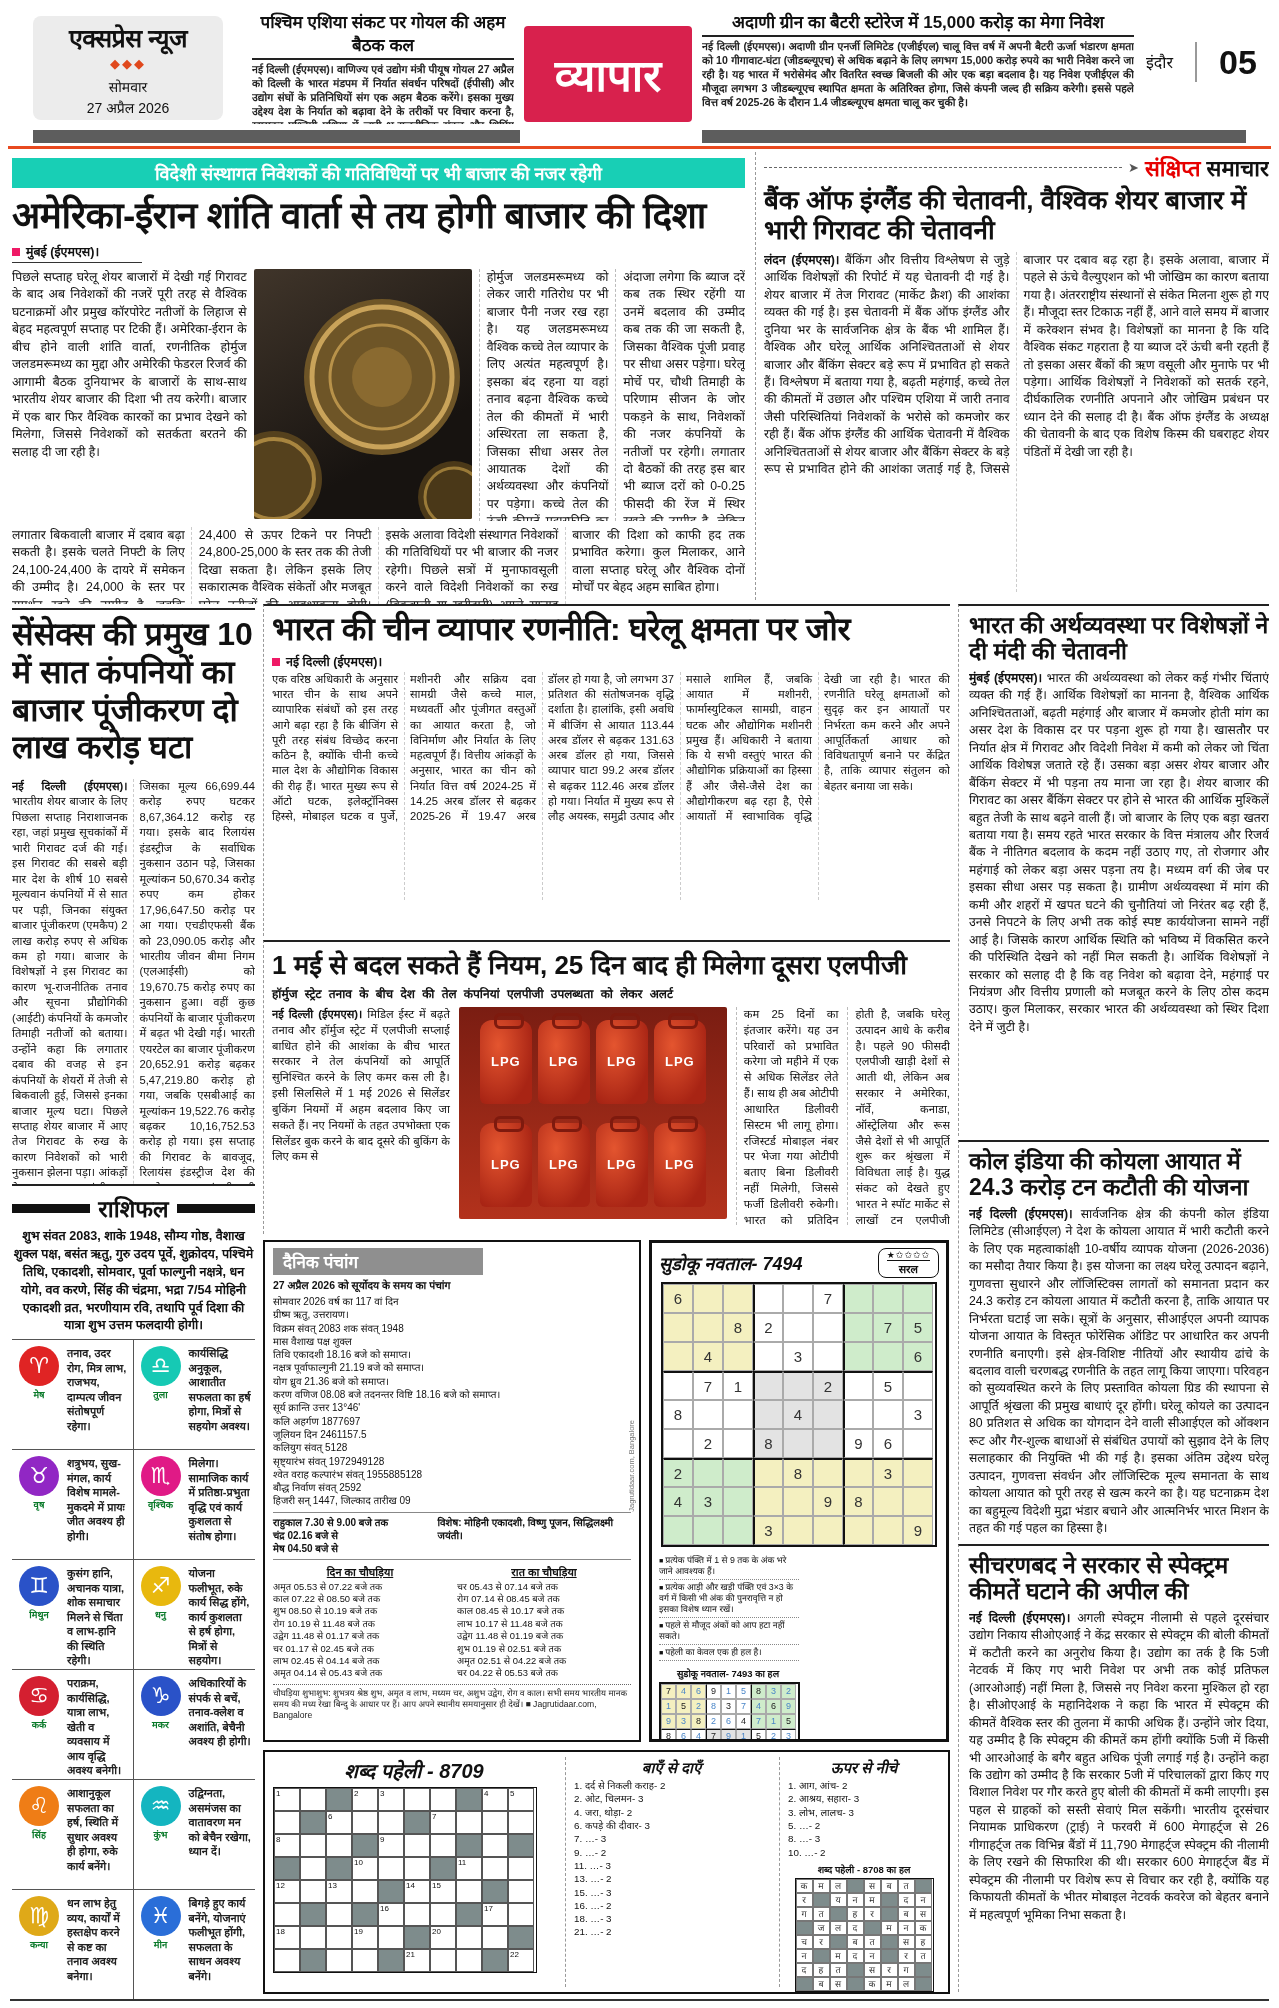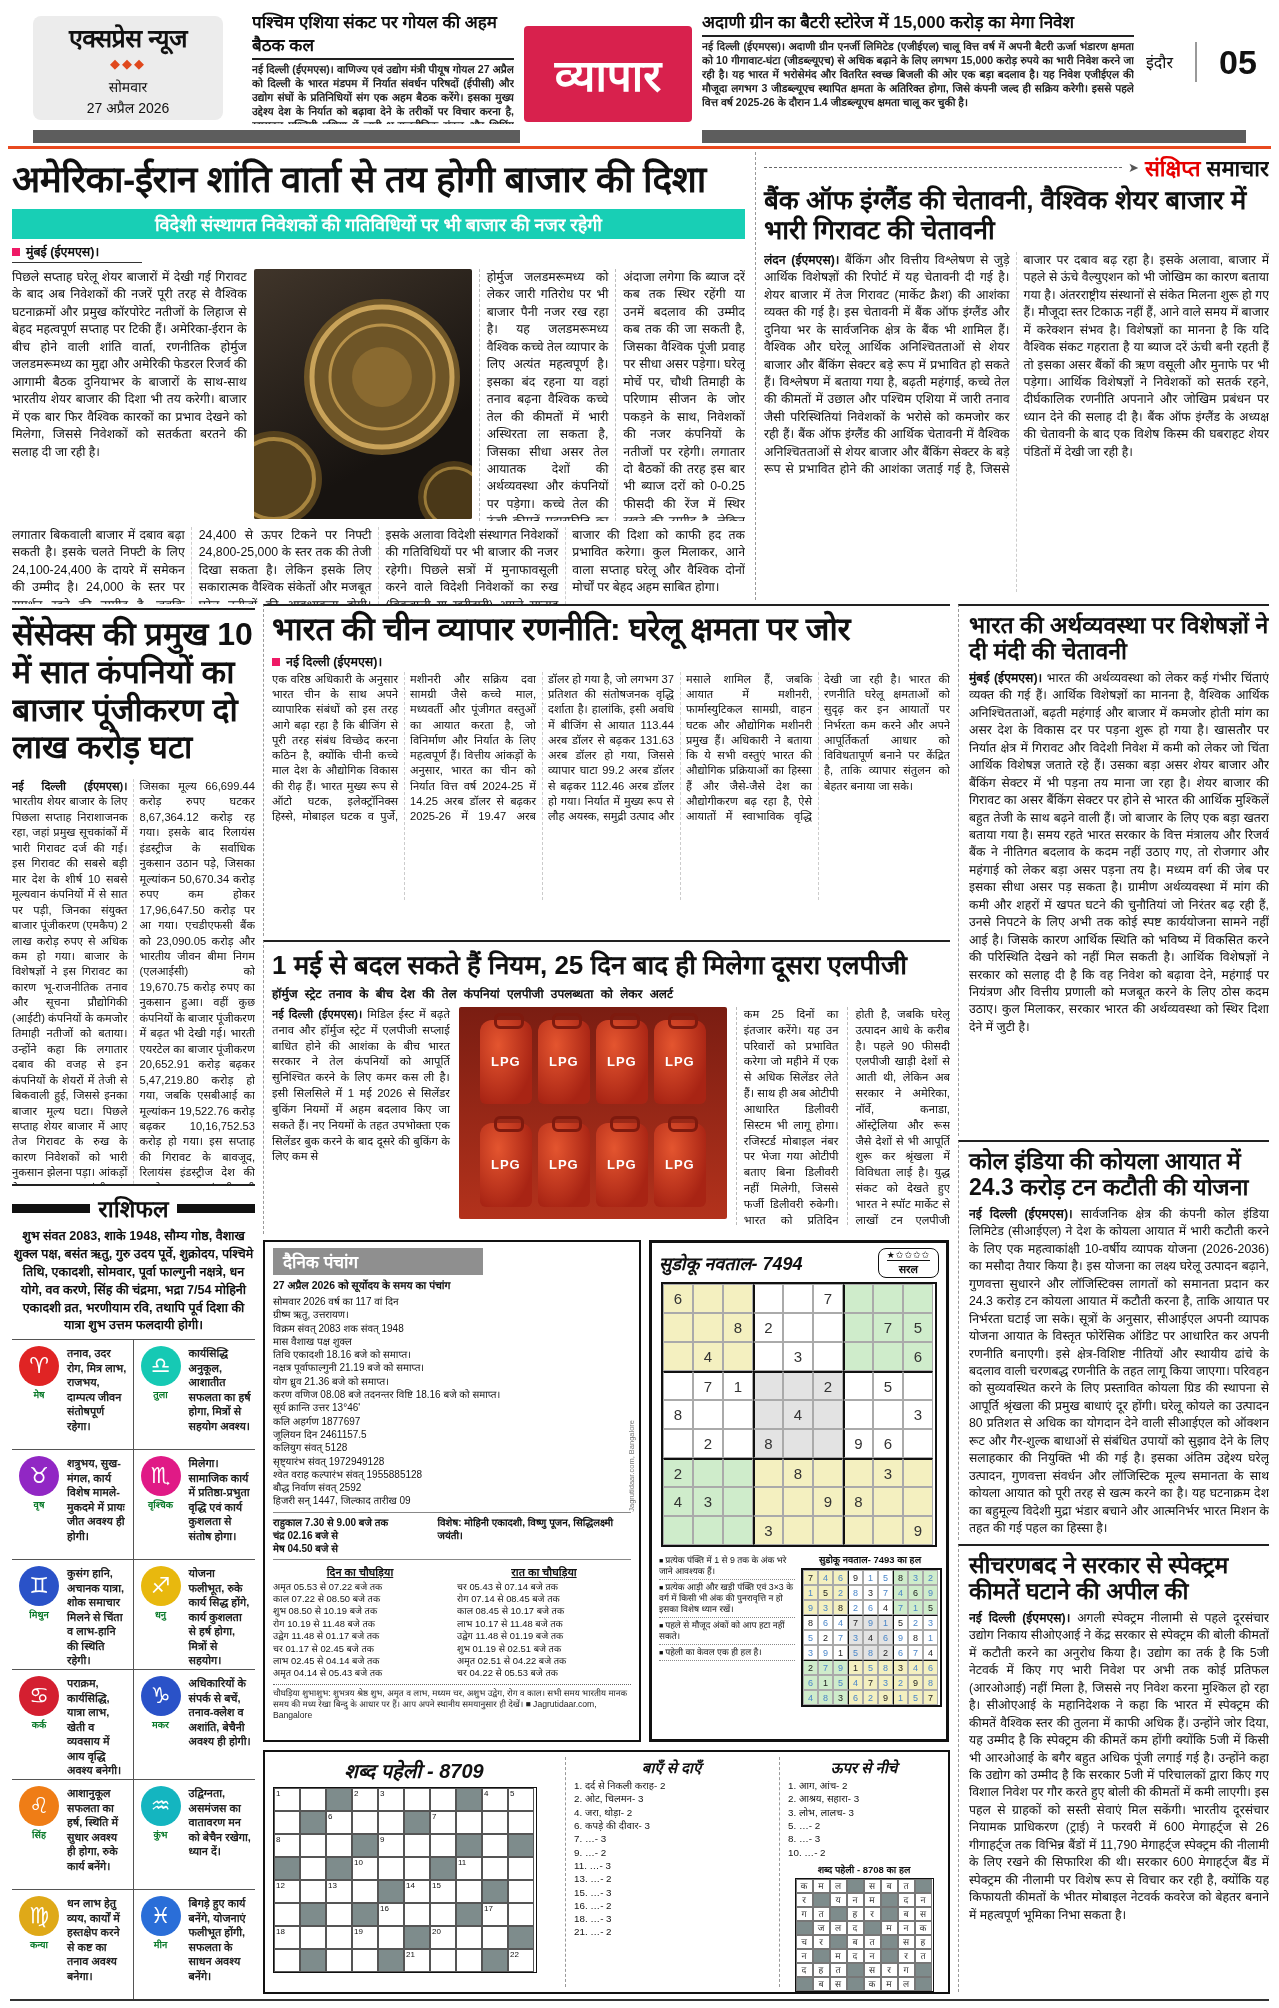--- a/index.html
+++ b/index.html
@@ -8,21 +8,21 @@
   .abs{position:absolute;}
   .jt{text-align:justify;}
   
   #logo-box{left:33px;top:16px;width:190px;height:104px;background:#ececec;border-radius:8px;
             display:flex;flex-direction:column;align-items:center;justify-content:center;gap:2px;}
   #logo-title{font-size:25px;font-weight:bold;letter-spacing:-.5px;}
   #logo-orn{color:#e0481c;font-size:13px;letter-spacing:2px;}
   #logo-day{font-size:14px;margin-top:4px;}
   #logo-date{font-size:14px;}
   .brief{overflow:hidden;}
-  .brief-hl{font-size:17px;font-weight:bold;border-bottom:2px solid #222;padding-bottom:2px;margin-bottom:3px;}
+  .brief-hl{font-size:17px;font-weight:bold;border-bottom:2px solid #222;padding-bottom:2px;margin-bottom:3px;text-align:center;}
   .brief-bd{font-size:10.6px;line-height:1.32;font-weight:bold;color:#222;text-align:justify;}
   #brief1{left:252px;top:10px;width:262px;height:114px;}
   #brief2{left:702px;top:10px;width:432px;height:114px;}
   #vyapar{left:524px;top:26px;width:168px;height:96px;display:flex;align-items:center;justify-content:center;border-radius:4px;text-align:center;}
   #vyapar span{color:#fff;font-size:44px;font-weight:bold;}
   #edition{left:1146px;top:42px;width:124px;display:flex;align-items:center;gap:22px;}
   #edition .ed{font-size:16px;}
   #edition .bar{width:2px;height:40px;background:#999;}
   #edition .pg{font-size:34px;font-weight:bold;}
   .gbar{height:13px;background:#5d5d5d;top:130px;}
@@ -113,21 +113,21 @@
   #pan-foot{border-top:1px dotted #666;margin-top:4px;padding-top:3px;font-size:8.6px;line-height:1.3;color:#222;}
   
   #sudoku-box{left:649px;top:1240px;width:300px;height:502px;border:3px solid #111;box-sizing:border-box;padding:5px 7px;overflow:hidden;}
   #sud-head{display:flex;align-items:center;justify-content:space-between;margin-bottom:4px;}
   #sud-title{font-size:18px;font-weight:bold;font-style:italic;}
   #sud-badge{border:1.5px solid #111;border-radius:8px;padding:1px 8px;text-align:center;}
   #sud-badge .st{font-size:9px;letter-spacing:1px;}
   #sud-badge .lv{font-size:11px;font-weight:bold;border-top:1px solid #111;}
   #sudoku-grid{display:grid;grid-template-columns:repeat(9,30px);grid-auto-rows:29px;border:2px solid #111;width:272px;margin:0 auto;}
   .scell{border:1px solid #aaa;display:flex;align-items:center;justify-content:center;font-size:15px;color:#333;box-sizing:border-box;}
-  #sud-bottom{display:flex;gap:6px;margin-top:6px;}
+  #sud-bottom{display:flex;gap:6px;margin-top:6px;flex-direction:column;}
   #sud-instr{width:140px;}
   .instr{font-size:8.8px;line-height:1.25;border-bottom:1px dotted #888;padding:2px 0;}
   .instr::before{content:"■ ";font-size:7px;}
   #sud-sol-wrap{width:138px;}
   #sud-sol-label{font-size:9.5px;font-weight:bold;text-align:center;margin-bottom:2px;}
   #sudoku-solution{display:grid;grid-template-columns:repeat(9,15px);grid-auto-rows:15px;border:2px solid #111;width:137px;margin:0 auto;}
   .sscell{border:.5px solid #aaa;display:flex;align-items:center;justify-content:center;font-size:9px;box-sizing:border-box;}
   #sud-credit{position:absolute;right:652px;top:1420px;transform:rotate(-90deg);transform-origin:right top;font-size:7.5px;color:#777;}
   
   #crossword{left:263px;top:1750px;width:687px;height:244px;border:2px solid #111;box-sizing:border-box;padding:5px 8px;display:flex;gap:10px;overflow:hidden;}
@@ -172,22 +172,22 @@
   <div class="abs" id="edition">
     <span class="ed">इंदौर</span>
     <span class="bar"></span>
     <span class="pg">05</span>
   </div>
   <div class="abs gbar" id="gbar-l"></div>
   <div class="abs gbar" id="gbar-r"></div>
   <div class="abs" id="orange-line"></div>
 
   <div class="abs" id="main-article">
+    <div id="main-sub" style="background:#18cfb5;">विदेशी संस्थागत निवेशकों की गतिविधियों पर भी बाजार की नजर रहेगी</div>
     <div id="main-hl">अमेरिका-ईरान शांति वार्ता से तय होगी बाजार की दिशा</div>
-    <div id="main-sub" style="background:#18cfb5;">विदेशी संस्थागत निवेशकों की गतिविधियों पर भी बाजार की नजर रहेगी</div>
     <div class="byline">
       <span class="sq"></span>
       <span>मुंबई (ईएमएस)।</span>
     </div>
     <div class="byrule"></div>
     <div id="main-row">
       <div id="main-c1" class="bt jt">पिछले सप्ताह घरेलू शेयर बाजारों में देखी गई गिरावट के बाद अब निवेशकों की नजरें पूरी तरह से वैश्विक घटनाक्रमों और प्रमुख कॉरपोरेट नतीजों के लिहाज से बेहद महत्वपूर्ण सप्ताह पर टिकी हैं। अमेरिका-ईरान के बीच होने वाली शांति वार्ता, रणनीतिक होर्मुज जलडमरूमध्य का मुद्दा और अमेरिकी फेडरल रिजर्व की आगामी बैठक दुनियाभर के बाजारों के साथ-साथ भारतीय शेयर बाजार की दिशा भी तय करेगी। बाजार में एक बार फिर वैश्विक कारकों का प्रभाव देखने को मिलेगा, जिससे निवेशकों को सतर्कता बरतने की सलाह दी जा रही है।</div>
       <div id="main-photo">
         <svg width="218" height="250" viewBox="0 0 218 250">
           <circle cx="128" cy="108" r="78" fill="#6e5527"></circle>

